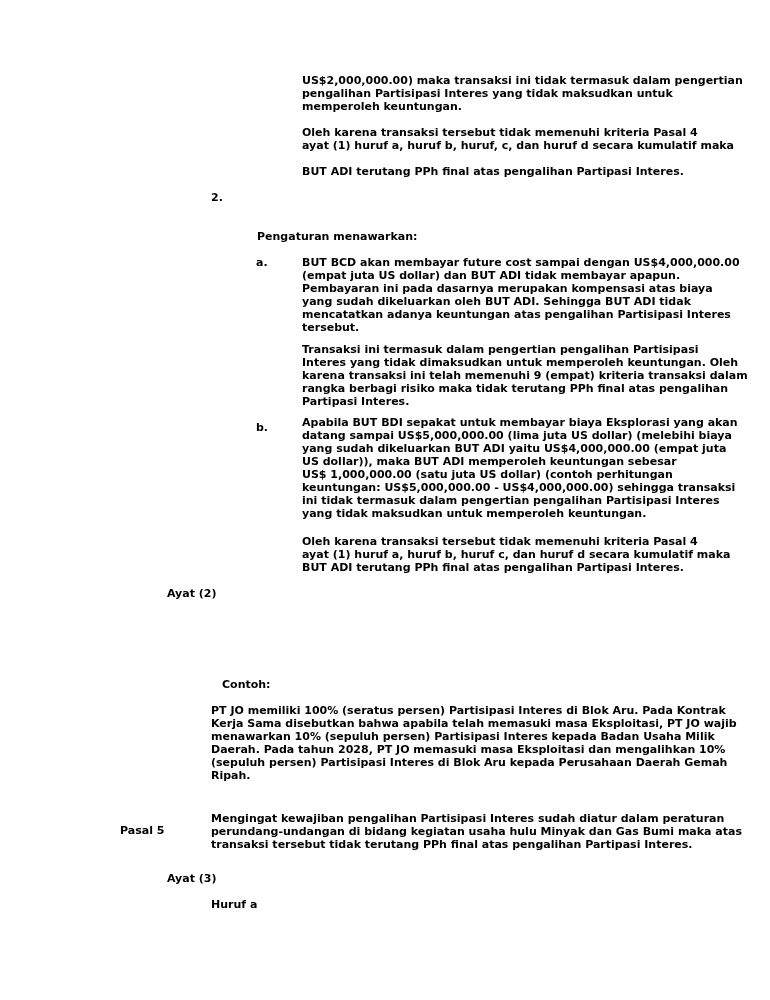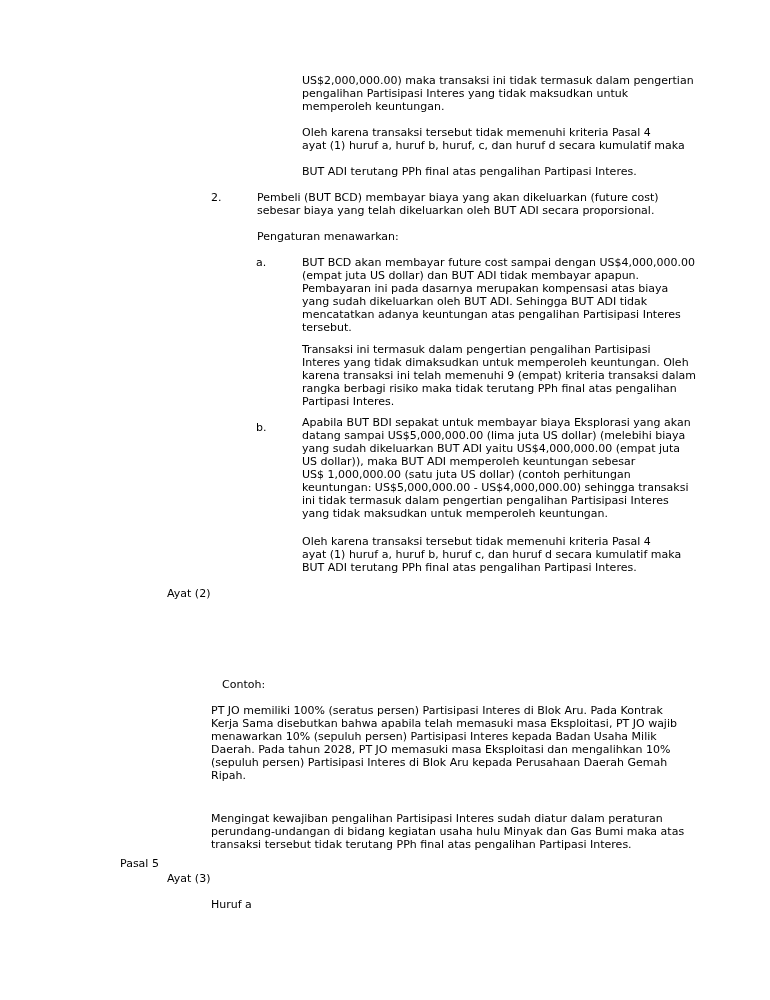--- a/index.html
+++ b/index.html
@@ -10,20 +10,21 @@
   .page {
     position: relative;
     width: 770px;
     height: 1000px;
     background: #ffffff;
     font-family: "DejaVu Sans", "Liberation Sans", sans-serif;
     font-size: 11px;
     line-height: 13px;
     color: #000000;
     overflow: hidden;
+    font-weight: bold;
   }
   .tb {
     position: absolute;
     white-space: pre;
     font-size: 11px;
     line-height: 13px;
     color: #000000;
   }
 </style>
 </head>
@@ -34,22 +35,20 @@
   <div class="tb" style="left:302px; top:74px;">US$2,000,000.00) maka transaksi ini tidak termasuk dalam pengertian
 pengalihan Partisipasi Interes yang tidak maksudkan untuk
 memperoleh keuntungan.</div>
 
   <div class="tb" style="left:302px; top:126px;">Oleh karena transaksi tersebut tidak memenuhi kriteria Pasal 4
 ayat (1) huruf a, huruf b, huruf, c, dan huruf d secara kumulatif maka</div>
 
   <div class="tb" style="left:302px; top:165px;">BUT ADI terutang PPh final atas pengalihan Partipasi Interes.</div>
 
   <div class="tb" style="left:211px; top:191px;">2.</div>
-  <div class="tb" style="left:257px; top:191px;">Pembeli (BUT BCD) membayar biaya yang akan dikeluarkan (future cost)
-sebesar biaya yang telah dikeluarkan oleh BUT ADI secara proporsional.</div>
 
   <div class="tb" style="left:257px; top:230px;">Pengaturan menawarkan:</div>
 
   <div class="tb" style="left:256px; top:256px;">a.</div>
   <div class="tb" style="left:302px; top:256px;">BUT BCD akan membayar future cost sampai dengan US$4,000,000.00
 (empat juta US dollar) dan BUT ADI tidak membayar apapun.
 Pembayaran ini pada dasarnya merupakan kompensasi atas biaya
 yang sudah dikeluarkan oleh BUT ADI. Sehingga BUT ADI tidak
 mencatatkan adanya keuntungan atas pengalihan Partisipasi Interes
 tersebut.</div>
@@ -83,19 +82,19 @@
 Kerja Sama disebutkan bahwa apabila telah memasuki masa Eksploitasi, PT JO wajib
 menawarkan 10% (sepuluh persen) Partisipasi Interes kepada Badan Usaha Milik
 Daerah. Pada tahun 2028, PT JO memasuki masa Eksploitasi dan mengalihkan 10%
 (sepuluh persen) Partisipasi Interes di Blok Aru kepada Perusahaan Daerah Gemah
 Ripah.</div>
 
   <div class="tb" style="left:211px; top:792px;margin-top:20px;">Mengingat kewajiban pengalihan Partisipasi Interes sudah diatur dalam peraturan
 perundang-undangan di bidang kegiatan usaha hulu Minyak dan Gas Bumi maka atas
 transaksi tersebut tidak terutang PPh final atas pengalihan Partipasi Interes.</div>
 
-  <div class="tb" style="left:120px; top:857px;text-align:center;">Pasal 5</div>
+  <div class="tb" style="left:120px; top:824px;text-align:center;">Pasal 5</div>
 
   <div class="tb" style="left:167px; top:872px;">Ayat (3)</div>
 
   <div class="tb" style="left:211px; top:898px;text-align:center;">Huruf a</div>
 
 </div>
 
 </body></html>

